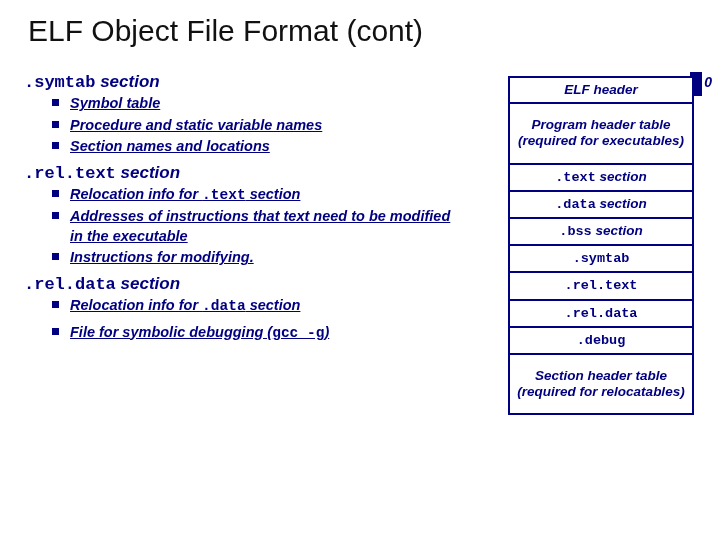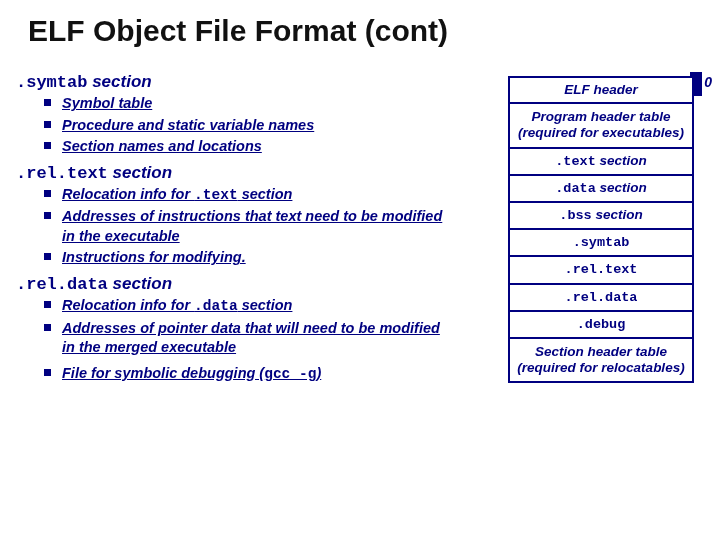--- a/index.html
+++ b/index.html
@@ -9,28 +9,28 @@
     background: #fff;
     font-family: Arial, Helvetica, sans-serif;
     position: relative;
     overflow: hidden;
   }
   .title {
     position: absolute;
     top: 14px;
     left: 28px;
     font-size: 30px;
-    font-weight: bold;
+    font-weight: normal;
     color: #111;
     font-style: normal;
   }
   .content {
     position: absolute;
     top: 68px;
-    left: 16px;
+    left: 24px;
     width: 438px;
     font-style: italic;
     color: #000080;
   }
   .sec-head {
     font-size: 17px;
     font-weight: bold;
     margin-top: 4px;
     margin-bottom: 2px;
   }
@@ -73,21 +73,21 @@
     border: 2px solid #000080;
     background: #fff;
   }
   .diagram .cell {
     border-bottom: 2px solid #000080;
     text-align: center;
     font-size: 13.5px;
     font-weight: bold;
     color: #000080;
     font-style: italic;
-    padding: 5px 4px;
+    padding: 13px 4px;
     line-height: 1.2;
   }
   .diagram .cell:last-child { border-bottom: none; }
   .diagram .cell.small { padding: 4px 4px; }
   .diagram .cell .mono3 {
     font-family: "Courier New", monospace;
     font-style: normal;
     font-weight: bold;
   }
   .zero {
@@ -134,21 +134,20 @@
     <li><span>Relocation info for </span><span class="mono2">.text</span><span> section</span></li>
     <li>Addresses of instructions that text need to be modified in the executable</li>
     <li>Instructions for modifying.</li>
   </ul>
 
   <div class="sec-head">
     <span class="mono">.rel.data</span><span> section</span>
   </div>
   <ul class="bl">
     <li><span>Relocation info for </span><span class="mono2">.data</span><span> section</span></li>
-    <li>Addresses of pointer data that will need to be modified in the merged executable</li>
   </ul>
 
   <ul class="bl">
     <li><span>File for symbolic debugging (</span><span class="mono2">gcc -g</span><span>)</span></li>
   </ul>
 
 </div>
 
 <div class="diagram">
   <div class="cell small">ELF header</div>

